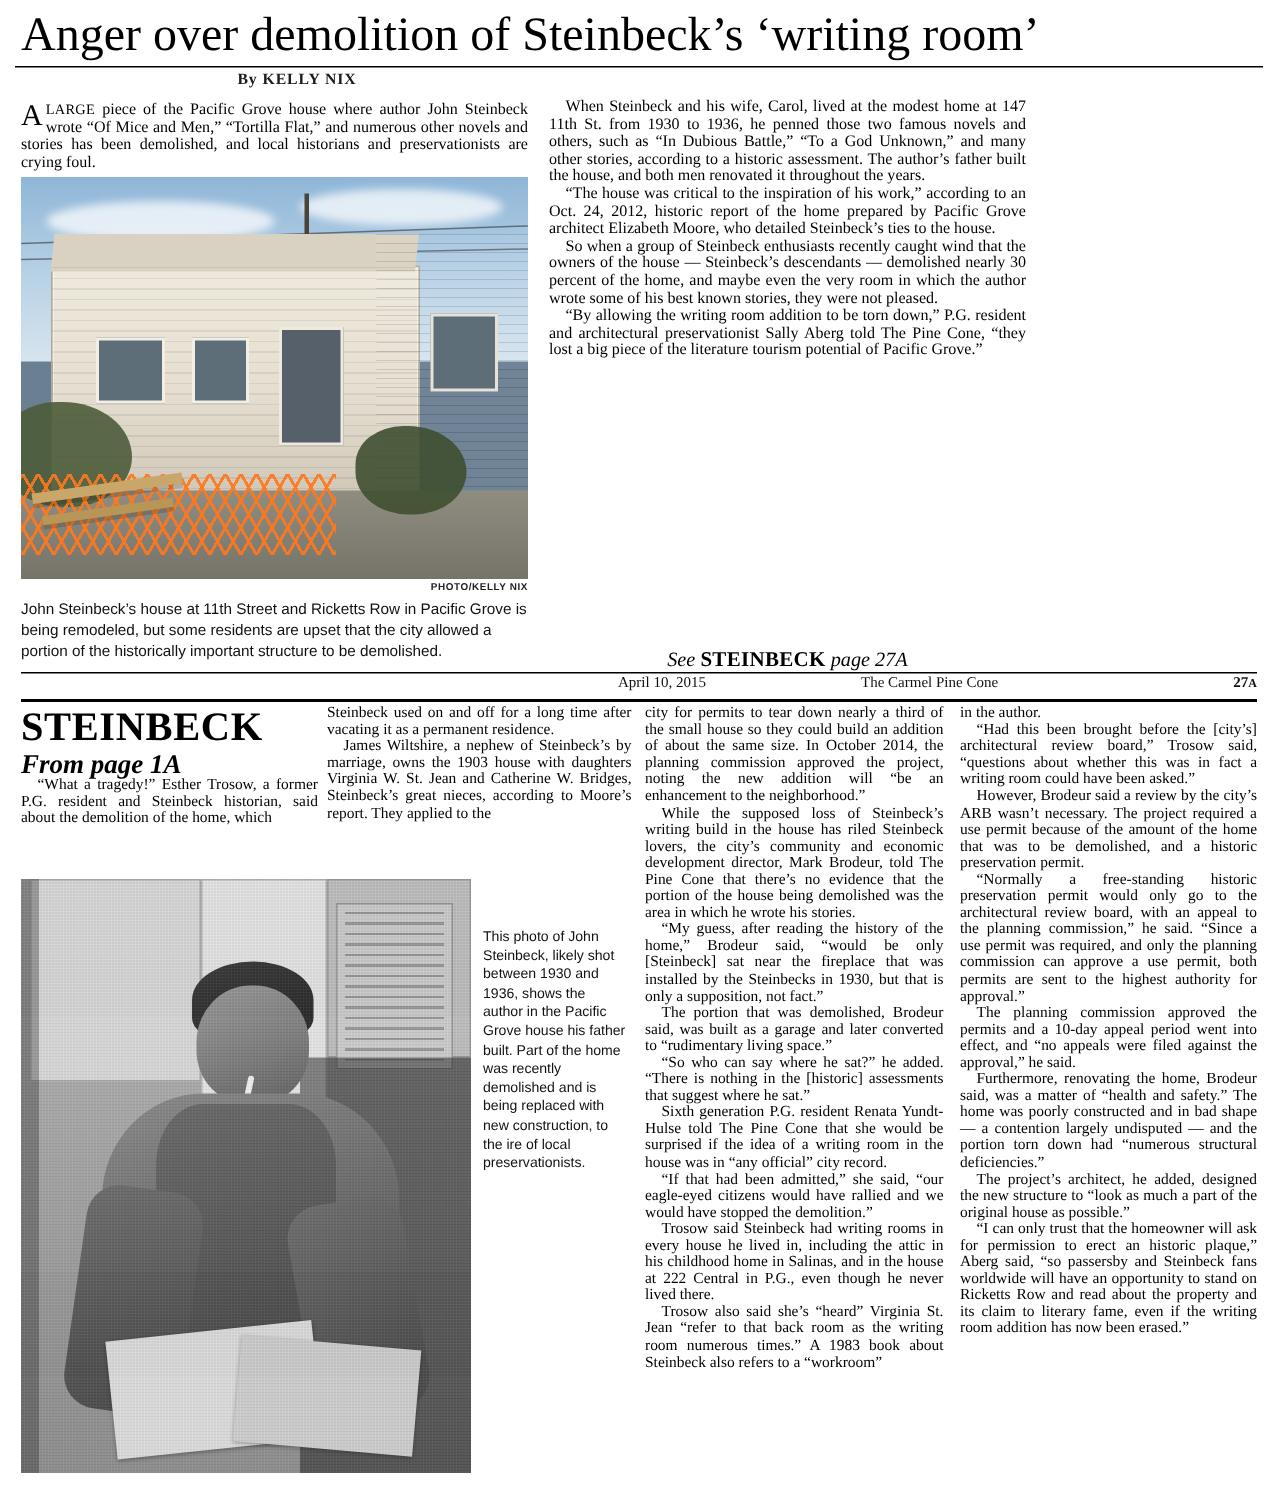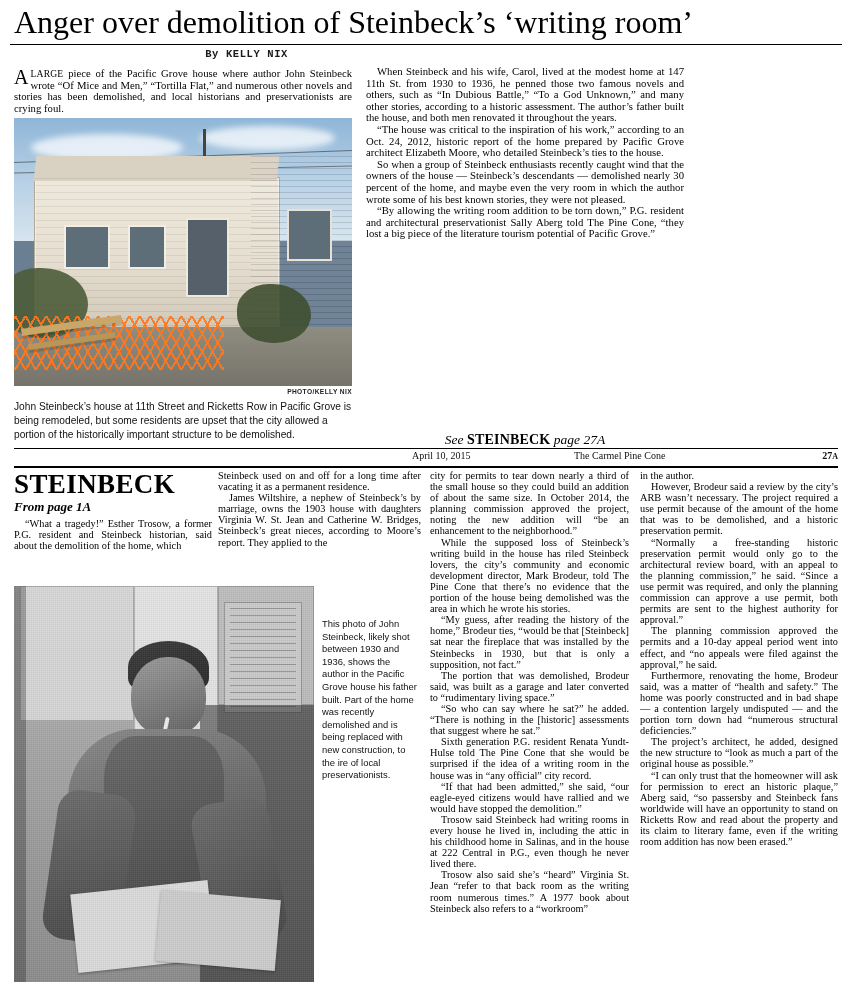--- a/index.html
+++ b/index.html
@@ -39,22 +39,22 @@
     height: 1px;
     background: #000;
   }
 
   
   .byline {
     position: absolute;
     left: 108px;
     top: 48px;
     width: 180px;
-    text-align: right;
-    font-family: Liberation Mono, monospace;
+    text-align: center;
+    font-family: Liberation Serif, serif;
     font-size: 10.5px;
     letter-spacing: 0.6px;
     font-weight: 600;
     color: #1a1a1a;
   }
 
   
   .col {
     position: absolute;
     text-align: justify;
@@ -220,21 +220,21 @@
     top: 470px;
     font-size: 27px;
     font-weight: bold;
     letter-spacing: 0.4px;
     line-height: 28px;
   }
   .jump-sub {
     position: absolute;
     left: 14px;
     top: 499px;
-    font-size: 13px;
+    font-size: 18px;
     font-style: italic;
     font-weight: bold;
   }
 
   
   .jcol {
     position: absolute;
     text-align: justify;
     font-size: 10.3px;
     line-height: 11.1px;
@@ -402,31 +402,32 @@
   </div>
 
   <div class="jcol jc2">
     <p class="first" style="text-indent:0;">Steinbeck used on and off for a long time after vacating it as a permanent residence.</p>
     <p>James Wiltshire, a nephew of Steinbeck’s by marriage, owns the 1903 house with daughters Virginia W. St. Jean and Catherine W. Bridges, Steinbeck’s great nieces, according to Moore’s report. They applied to the</p>
   </div>
 
   <div class="jcol jc3">
     <p class="first" style="text-indent:0;">city for permits to tear down nearly a third of the small house so they could build an addition of about the same size. In October 2014, the planning commission approved the project, noting the new addition will “be an enhancement to the neighborhood.”</p>
     <p>While the supposed loss of Steinbeck’s writing build in the house has riled Steinbeck lovers, the city’s community and economic development director, Mark Brodeur, told The Pine Cone that there’s no evidence that the portion of the house being demolished was the area in which he wrote his stories.</p>
-    <p>“My guess, after reading the history of the home,” Brodeur ties, “would be that [Steinbeck] sat near the fireplace that was installed by the Steinbecks in 1930, but that is only a supposition, not fact.”</p>
+    <p>“My guess, after reading the history of the home,” Brodeur said, “would be only [Steinbeck] sat near the fireplace that was installed by the Steinbecks in 1930, but that is only a supposition, not fact.”</p>
     <p>The portion that was demolished, Brodeur said, was built as a garage and later converted to “rudimentary living space.”</p>
     <p>“So who can say where he sat?” he added. “There is nothing in the [historic] assessments that suggest where he sat.”</p>
     <p>Sixth generation P.G. resident Renata Yundt-Hulse told The Pine Cone that she would be surprised if the idea of a writing room in the house was in “any official” city record.</p>
     <p>“If that had been admitted,” she said, “our eagle-eyed citizens would have rallied and we would have stopped the demolition.”</p>
     <p>Trosow said Steinbeck had writing rooms in every house he lived in, including the attic in his childhood home in Salinas, and in the house at 222 Central in P.G., even though he never lived there.</p>
-    <p>Trosow also said she’s “heard” Virginia St. Jean “refer to that back room as the writing room numerous times.” A 1977 book about Steinbeck also refers to a “workroom”</p>
+    <p>Trosow also said she’s “heard” Virginia St. Jean “refer to that back room as the writing room numerous times.” A 1983 book about Steinbeck also refers to a “workroom”</p>
   </div>
 
   <div class="jcol jc4">
     <p class="first" style="text-indent:0;">in the author.</p>
+    <p>“Had this been brought before the [city’s] architectural review board,” Trosow said, “questions about whether this was in fact a writing room could have been asked.”</p>
     <p>However, Brodeur said a review by the city’s ARB wasn’t necessary. The project required a use permit because of the amount of the home that was to be demolished, and a historic preservation permit.</p>
     <p>“Normally a free-standing historic preservation permit would only go to the architectural review board, with an appeal to the planning commission,” he said. “Since a use permit was required, and only the planning commission can approve a use permit, both permits are sent to the highest authority for approval.”</p>
     <p>The planning commission approved the permits and a 10-day appeal period went into effect, and “no appeals were filed against the approval,” he said.</p>
     <p>Furthermore, renovating the home, Brodeur said, was a matter of “health and safety.” The home was poorly constructed and in bad shape — a contention largely undisputed — and the portion torn down had “numerous structural deficiencies.”</p>
     <p>The project’s architect, he added, designed the new structure to “look as much a part of the original house as possible.”</p>
     <p>“I can only trust that the homeowner will ask for permission to erect an historic plaque,” Aberg said, “so passersby and Steinbeck fans worldwide will have an opportunity to stand on Ricketts Row and read about the property and its claim to literary fame, even if the writing room addition has now been erased.”</p>
   </div>
 
   <div class="photo-bw">
     <div class="bw-bg"></div>

